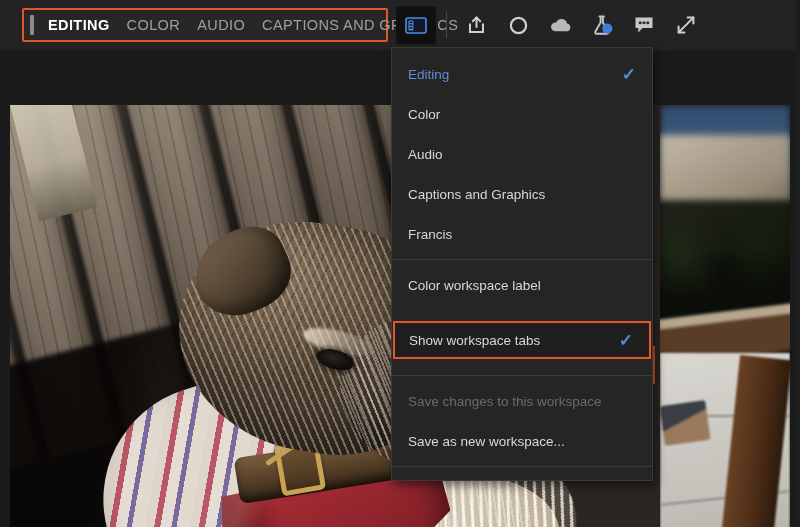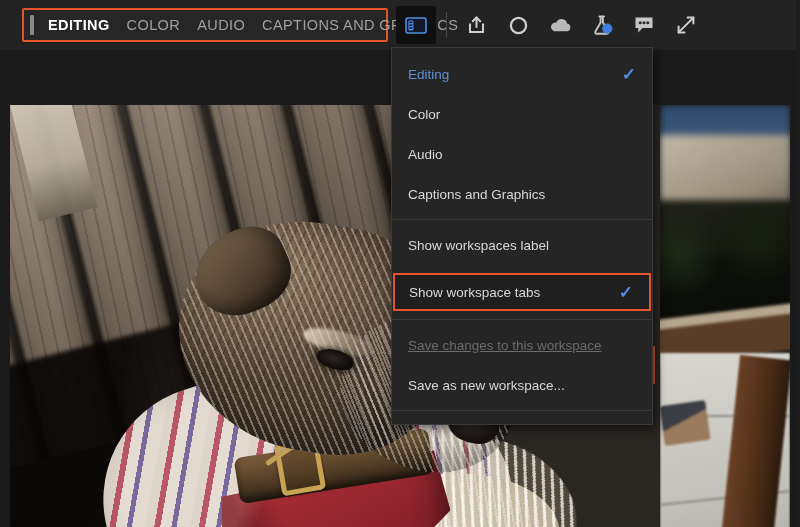--- a/index.html
+++ b/index.html
@@ -399,38 +399,38 @@
     height: 40px;
     display: flex; align-items: center;
     padding: 0 16px 0 16px;
     color: #d8d8d8;
     font-size: 13.5px;
     cursor: default;
     white-space: nowrap;
   }
   .menu-item .label { flex: 1 1 auto; }
   .menu-item.selected .label { color: #5f8dd6; }
-  .menu-item.disabled .label { color: #6b6b6b; text-decoration: underline; }
+  .menu-item.disabled .label { color: #6b6b6b; }
   .check {
     color: #4f8de0;
     font-size: 17px;
     line-height: 1;
     margin-left: 10px;
     font-weight: bold;
   }
   .menu-sep {
     height: 1px;
     background: #3a3a3a;
     margin: 5px 0;
   }
   .menu-item.highlight {
     border: 2px solid #e2562a;
     background: #1f1f1f;
     height: 38px;
-    margin: 8px 1px;
+    margin: 16px 1px;
     padding-left: 14px;
   }
 </style>
 </head>
 <body>
 
 <div id="app">
 
   <div class="viewer">
     <div class="photo-wrap">
@@ -571,25 +571,28 @@
     </div>
 
     <div class="menu-item">
       <span class="label">Audio</span>
     </div>
 
     <div class="menu-item">
       <span class="label">Captions and Graphics</span>
     </div>
 
+    <div class="menu-item">
+      <span class="label">Francis</span>
+    </div>
 
     <div class="menu-sep"></div>
 
     <div class="menu-item">
-      <span class="label">Show workspaces label</span>
+      <span class="label">Color workspace label</span>
     </div>
 
     <div class="menu-item highlight">
       <span class="label">Show workspace tabs</span>
       <span class="check">✓</span>
     </div>
 
     <div class="menu-sep"></div>
 
 

